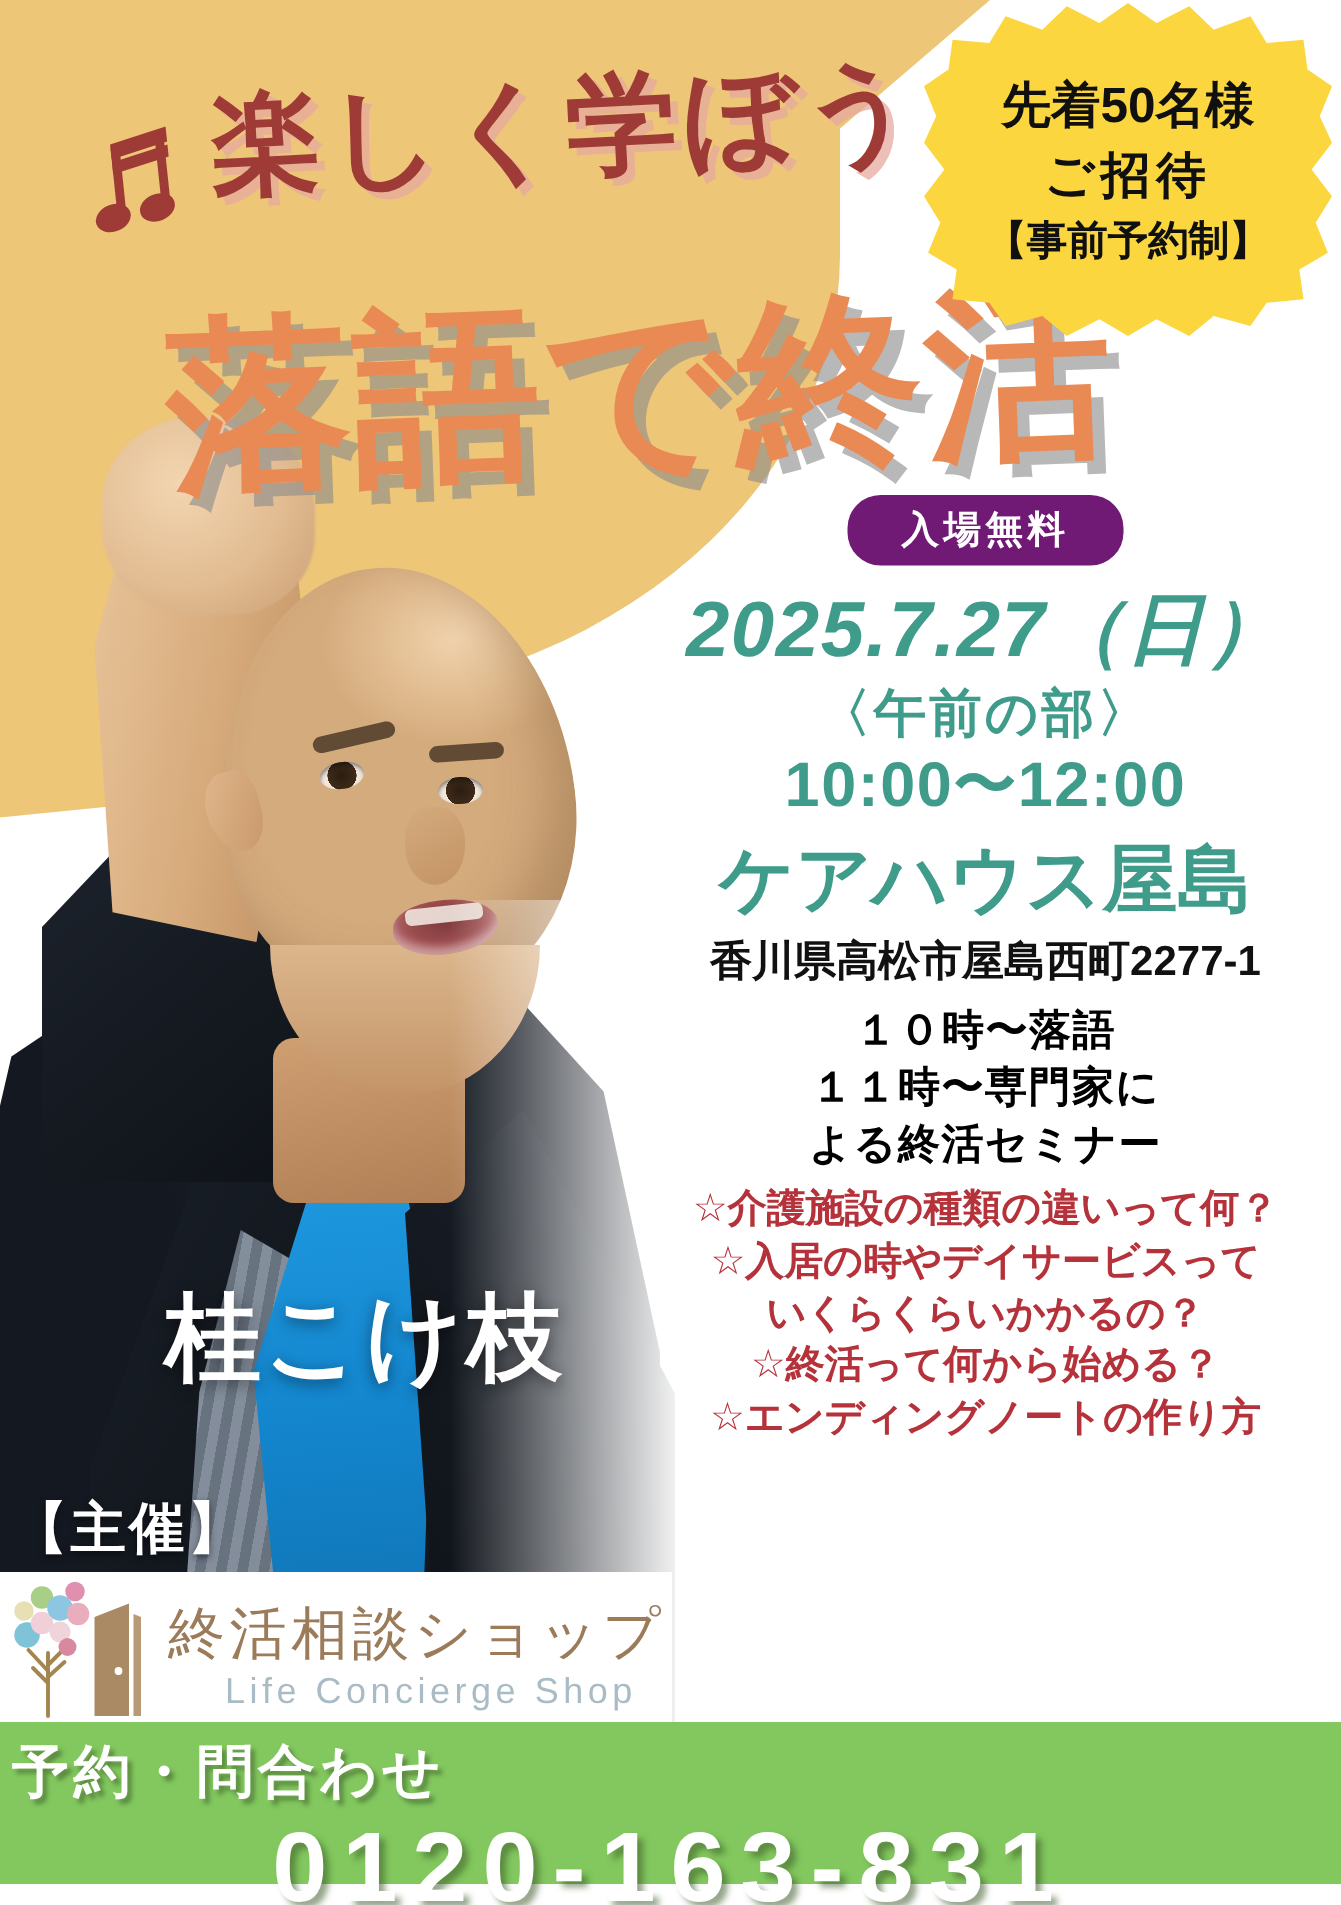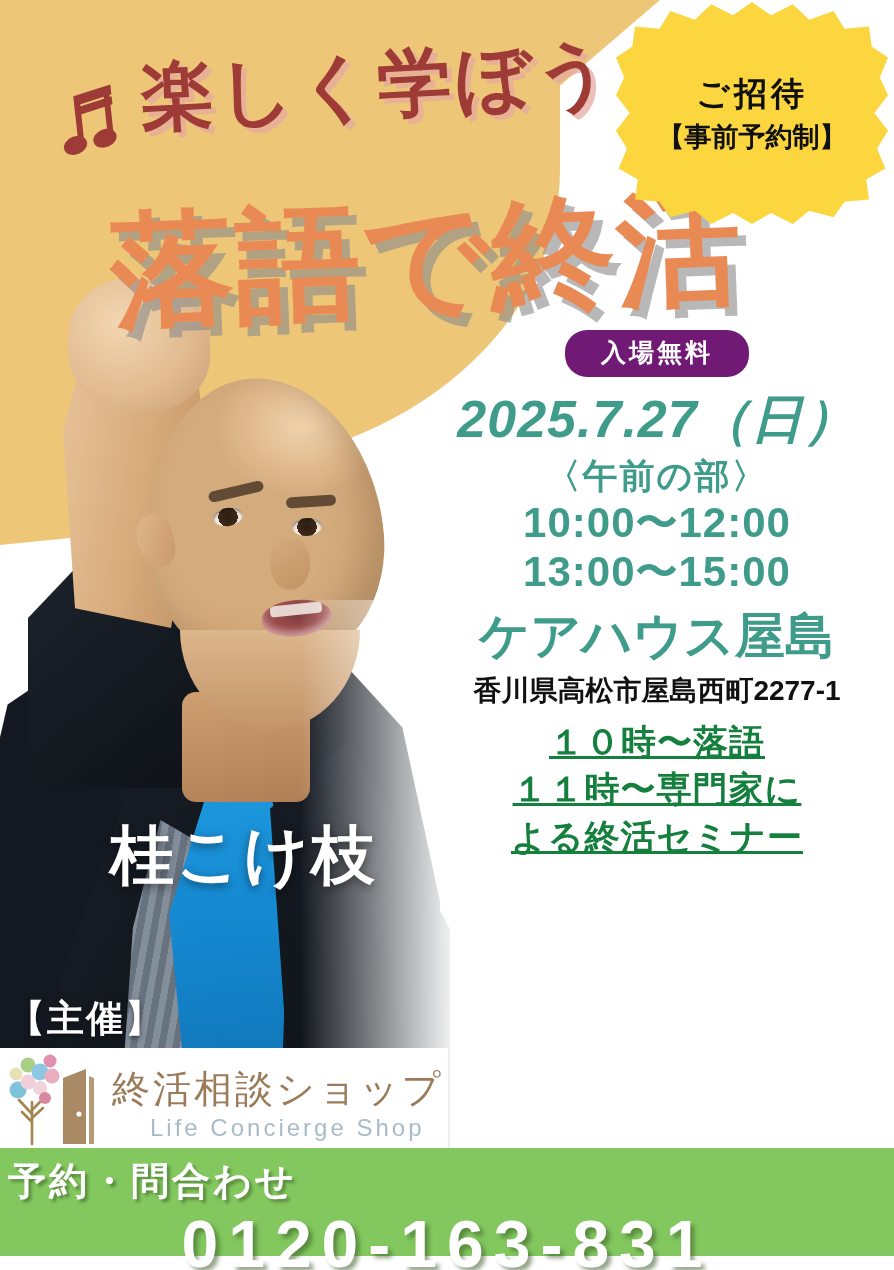--- a/index.html
+++ b/index.html
@@ -209,22 +209,22 @@
   .venue{
     margin-top:6px;
     font-size:50px;font-weight:bold;color:#3f9c8b;letter-spacing:0px;
     white-space:nowrap;
   }
   .address{
     font-size:28px;font-weight:bold;color:#111111;letter-spacing:0px;
     white-space:nowrap;margin-top:2px;
   }
   .program{
-    font-size:35px;font-weight:bold;color:#15803d;letter-spacing:1px;
-    line-height:1.36;margin-top:8px;text-decoration:underline;
+    font-size:28px;font-weight:bold;color:#000000;letter-spacing:1px;
+    line-height:1.36;margin-top:8px;
   }
   .bullets{
     margin-top:6px;
     font-size:26px;font-weight:bold;color:#b5323a;letter-spacing:0px;
     line-height:1.33;
     text-shadow:2px 2px 2px rgba(255,255,255,.55);
   }
 
   
   .host-label{
@@ -258,21 +258,21 @@
     text-shadow:3px 3px 3px rgba(60,90,40,.55);
   }
   .band-tel{
     position:absolute;left:0;top:58px;width:894px;text-align:center;
     font-size:66px;font-weight:bold;color:#ffffff;letter-spacing:10px;
     text-shadow:4px 4px 4px rgba(60,90,40,.55);
   }
 
   
   .perf-name{
-    position:absolute;left:110px;top:812px;
+    position:absolute;left:110px;top:848px;
     font-size:64px;font-weight:bold;color:#ffffff;letter-spacing:2px;
     white-space:nowrap;
     text-shadow:0 3px 10px rgba(0,0,0,.45);
   }
 </style>
 </head>
 <body>
 
 <div id="poster">
 
@@ -315,41 +315,48 @@
         <ellipse cx="41" cy="59" rx="12" ry="9" transform="rotate(-16 41 59)"></ellipse>
       </g>
     </svg>
   </div>
 
   <div class="headline">楽しく学ぼう</div>
 
   <div class="bigtitle">落語で終活</div>
 
   <div class="burst">
+    <div class="burst-l1">先着50名様</div>
     <div class="burst-l2">ご招待</div>
     <div class="burst-l3">【事前予約制】</div>
   </div>
 
   <div class="info">
     <div class="free-pill">入場無料</div>
     <div class="date">2025.7.27（日）</div>
 
     <div class="part-label">〈午前の部〉</div>
     <div class="part-time">10:00〜12:00</div>
-    <div class="part-time">13:00〜15:00</div>
 
     <div class="venue">ケアハウス屋島</div>
     <div class="address">香川県高松市屋島西町2277-1</div>
 
     <div class="program">
       <div>１０時〜落語</div>
       <div>１１時〜専門家に</div>
       <div>よる終活セミナー</div>
     </div>
 
+    <div class="bullets">
+      <div>☆介護施設の種類の違いって何？</div>
+      <div>☆入居の時やデイサービスって</div>
+      <div>いくらくらいかかるの？</div>
+      <div>☆終活って何から始める？</div>
+      <div>☆エンディングノートの作り方</div>
+    </div>
   </div>
 
   <div class="perf-name">桂こけ枝</div>
 
   <div class="host-label">【主催】</div>
 
   <div class="logo-box">
     <div class="logo-art">
       <svg viewBox="0 0 108 94" width="108" height="94" aria-hidden="true">
 

